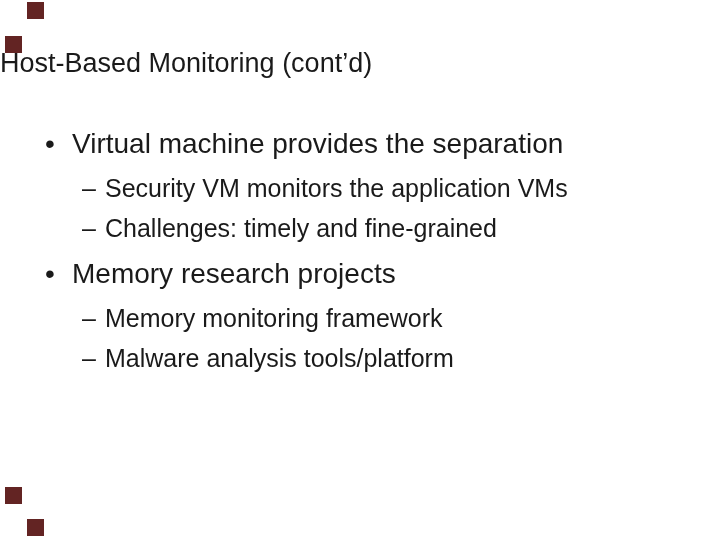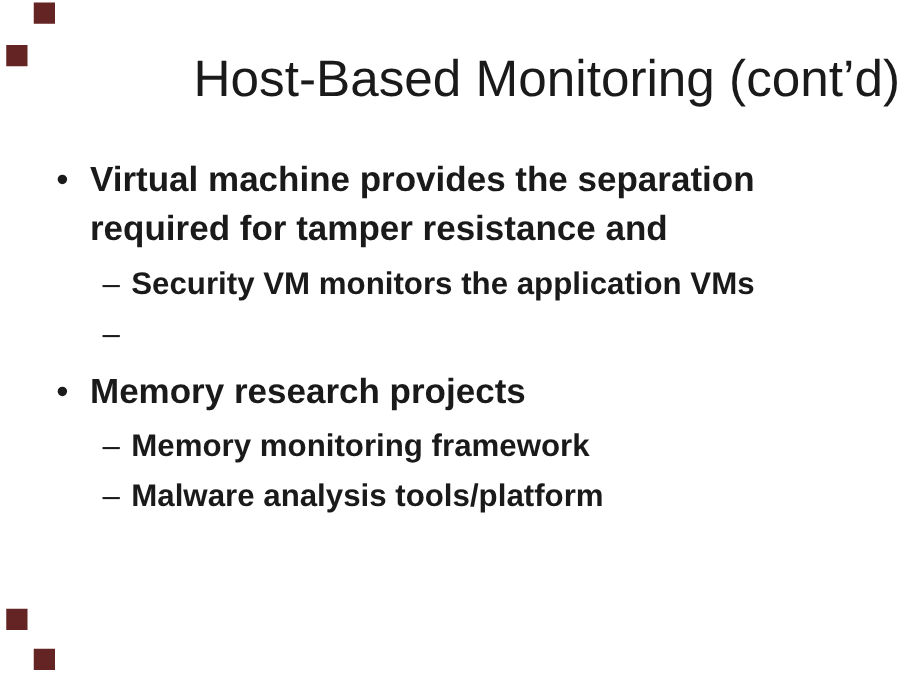--- a/index.html
+++ b/index.html
@@ -27,22 +27,22 @@
     background: var(--decoration);
   }
   .sq-top-1    { left: 27px; top: 2px; }
   .sq-top-2    { left: 5px;  top: 36px; }
   .sq-bottom-1 { left: 5px;  top: 487px; }
   .sq-bottom-2 { left: 27px; top: 519px; }
 
   .title {
     position: absolute;
     top: 40px; left: 0; right: 0;
-    text-align: right;
-    font-size: 41px;
+    text-align: left;
+    font-size: 27px;
     line-height: 46px;
     font-weight: 400;
     color: var(--text);
     white-space: nowrap;
   }
   .body {
     position: absolute;
     left: 45px; top: 124px;
     width: 650px;
   }
@@ -59,51 +59,51 @@
   .l2 {
     font-size: 25px;
     line-height: 40px;
     padding-left: 37px;
   }
   .l2 .marker {
     flex: 0 0 23px;
     width: 23px;
   }
   .gap-top { margin-top: 6px; }
-  .text { white-space: nowrap; font-weight: bold; }
+  .text { white-space: nowrap; }
 </style>
 </head>
 <body>
 
 <div class="slide">
 
   <div class="sq sq-top-1"></div>
   <div class="sq sq-top-2"></div>
   <div class="sq sq-bottom-1"></div>
   <div class="sq sq-bottom-2"></div>
 
   <h1 class="title">Host-Based Monitoring (cont’d)</h1>
 
   <div class="body">
 
     <div class="row l1">
       <span class="marker">•</span>
       <div class="text">
         <div>Virtual machine provides the separation</div>
-        <div>required for tamper resistance and</div>
       </div>
     </div>
 
     <div class="row l2">
       <span class="marker">–</span>
       <div class="text">Security VM monitors the application VMs</div>
     </div>
 
     <div class="row l2">
       <span class="marker">–</span>
+      <div class="text">Challenges: timely and fine-grained</div>
     </div>
 
     <div class="row l1 gap-top">
       <span class="marker">•</span>
       <div class="text">Memory research projects</div>
     </div>
 
     <div class="row l2">
       <span class="marker">–</span>
       <div class="text">Memory monitoring framework</div>

